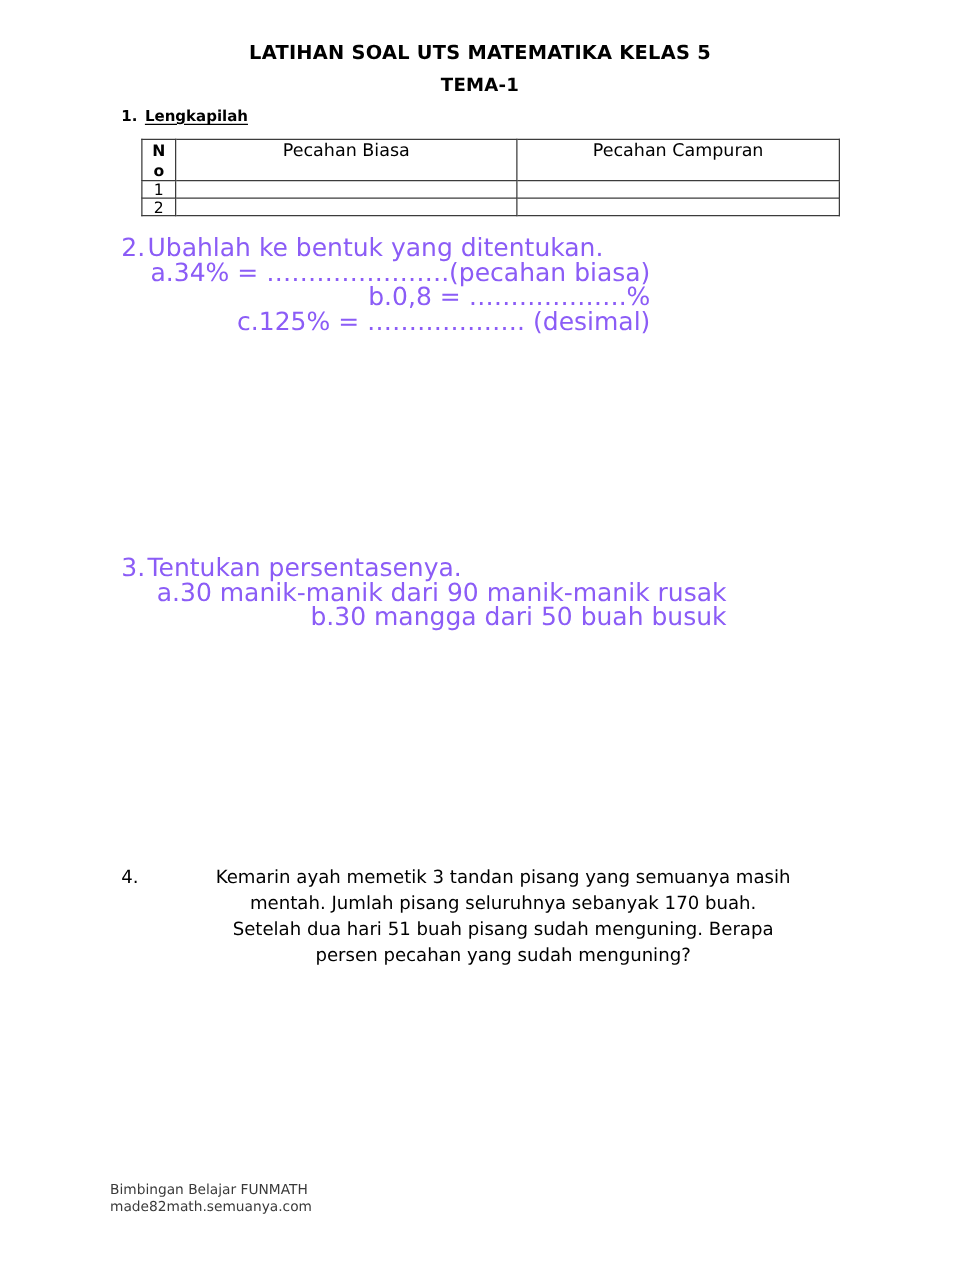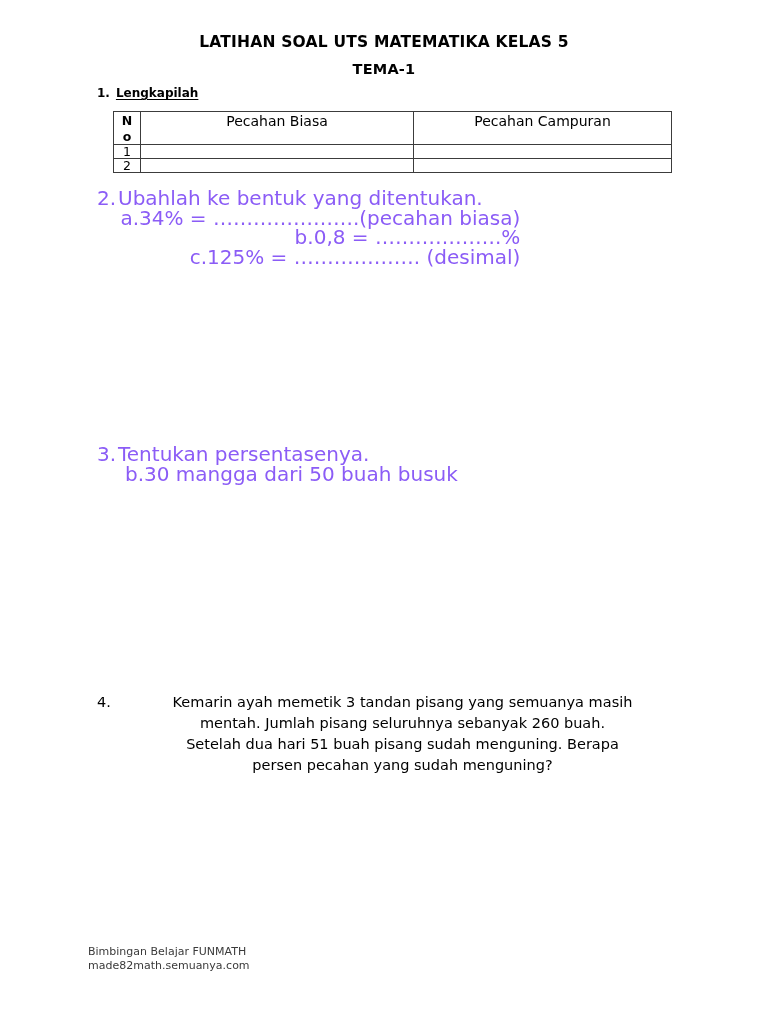--- a/index.html
+++ b/index.html
@@ -218,29 +218,30 @@
     <span class="sub-list">
       <span class="sub-item"><span class="sub-letter">a.</span><span>34% = ………………….(pecahan biasa)</span></span>
       <span class="sub-item"><span class="sub-letter">b.</span><span>0,8 = ……………….%</span></span>
       <span class="sub-item"><span class="sub-letter">c.</span><span>125% = ………………. (desimal)</span></span>
     </span>
   </div>
 
   <div class="qblock" style="left:97px; top:445px;">
     <span class="q-stem"><span class="q-num">3.</span><span>Tentukan persentasenya.</span></span>
     <span class="sub-list">
+      <span class="sub-item wide"><span class="sub-letter">a.</span><span>30 manik-manik dari 90 manik-manik rusak</span></span>
       <span class="sub-item wide"><span class="sub-letter">b.</span><span>30 mangga dari 50 buah busuk</span></span>
     </span>
   </div>
 
   <div class="q4">
     <span class="q4-num">4.</span>
     <span class="q4-body">
       <span class="ln">Kemarin ayah memetik 3 tandan pisang yang semuanya masih</span>
-      <span class="ln">mentah. Jumlah pisang seluruhnya sebanyak 260 buah.</span>
+      <span class="ln">mentah. Jumlah pisang seluruhnya sebanyak 170 buah.</span>
       <span class="ln">Setelah dua hari 51 buah pisang sudah menguning. Berapa</span>
       <span class="ln">persen pecahan yang sudah menguning?</span>
     </span>
   </div>
 
   <div class="footer">
     <span class="fline">Bimbingan Belajar FUNMATH</span>
     <span class="fline">made82math.semuanya.com</span>
   </div>
 

